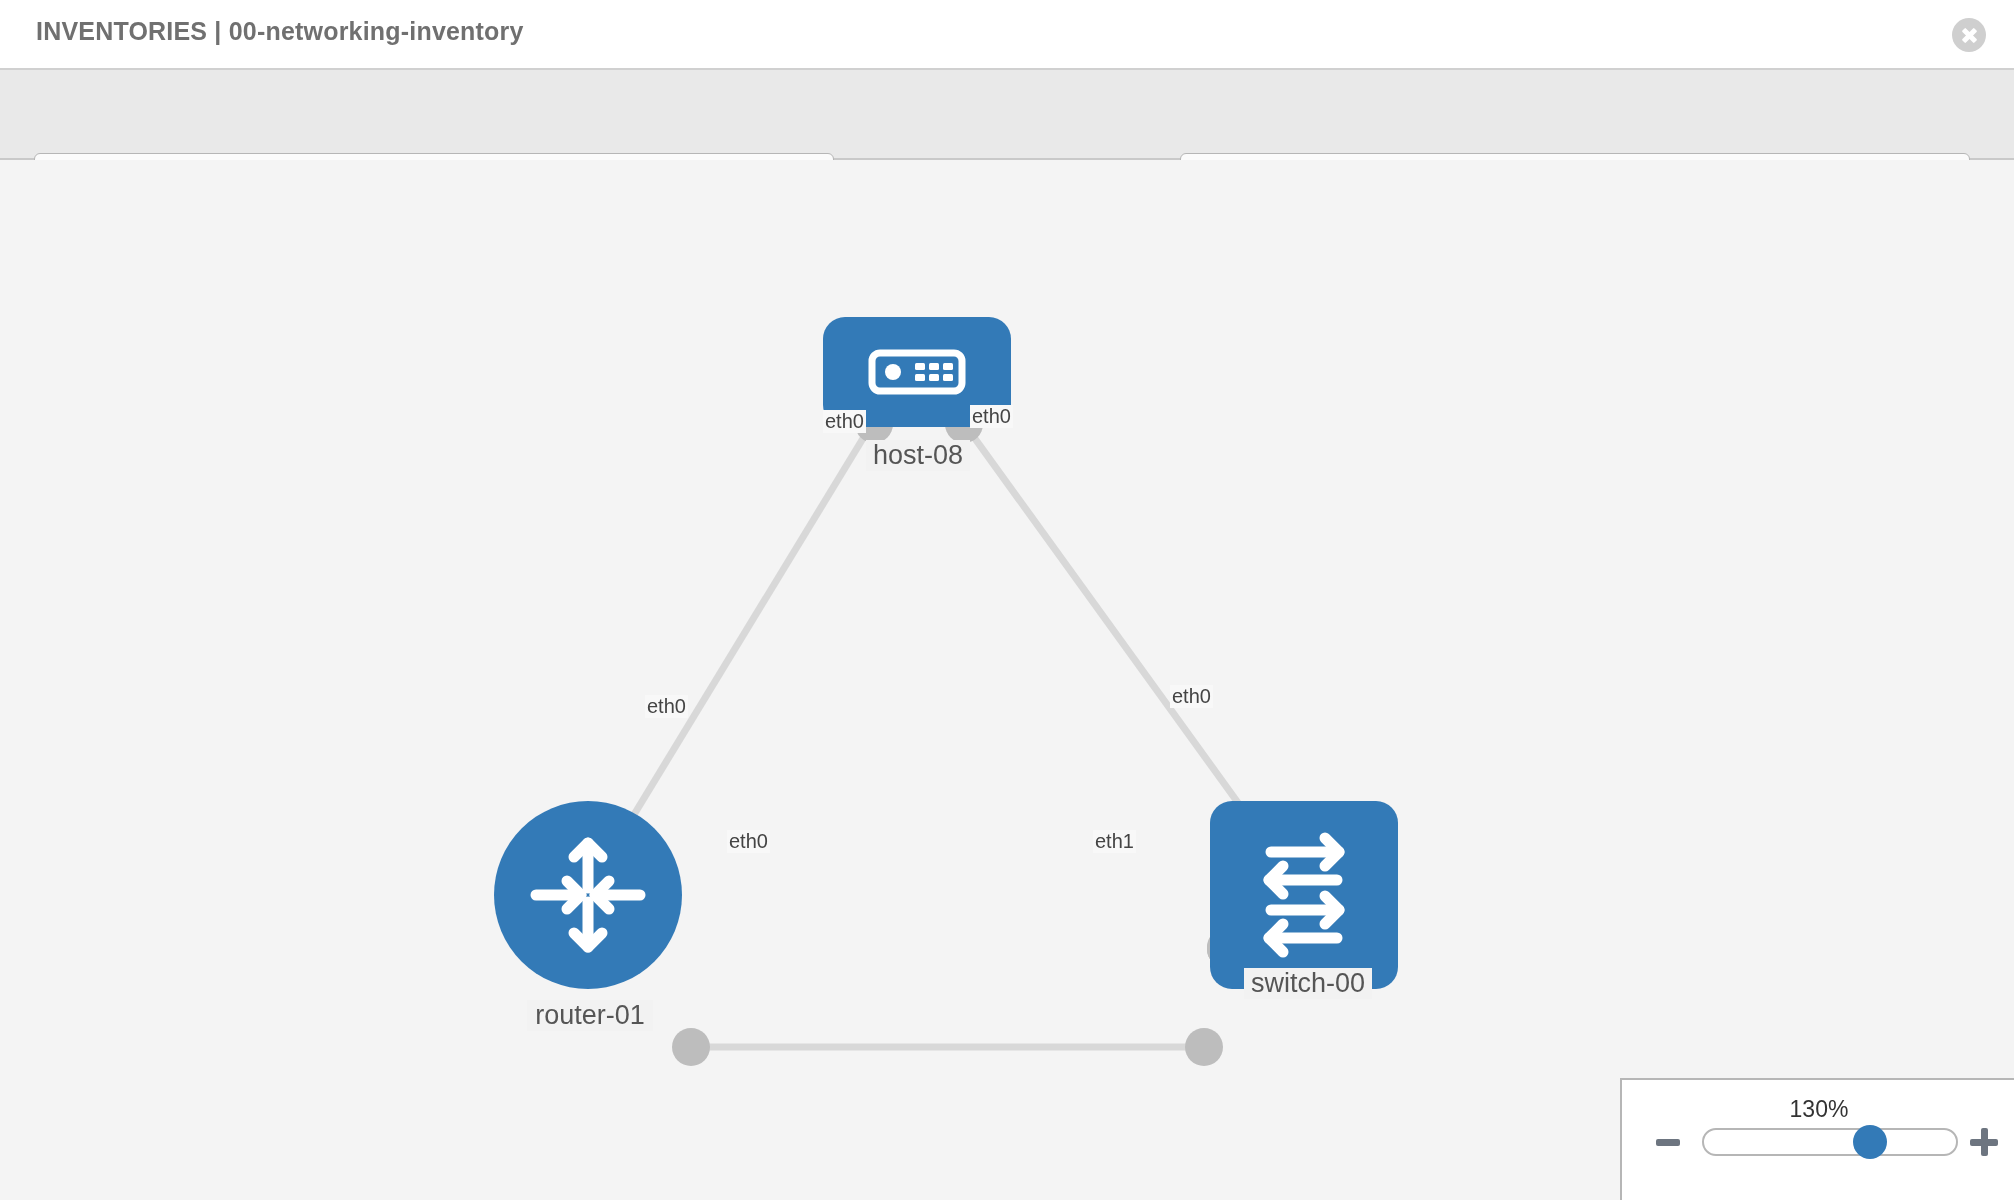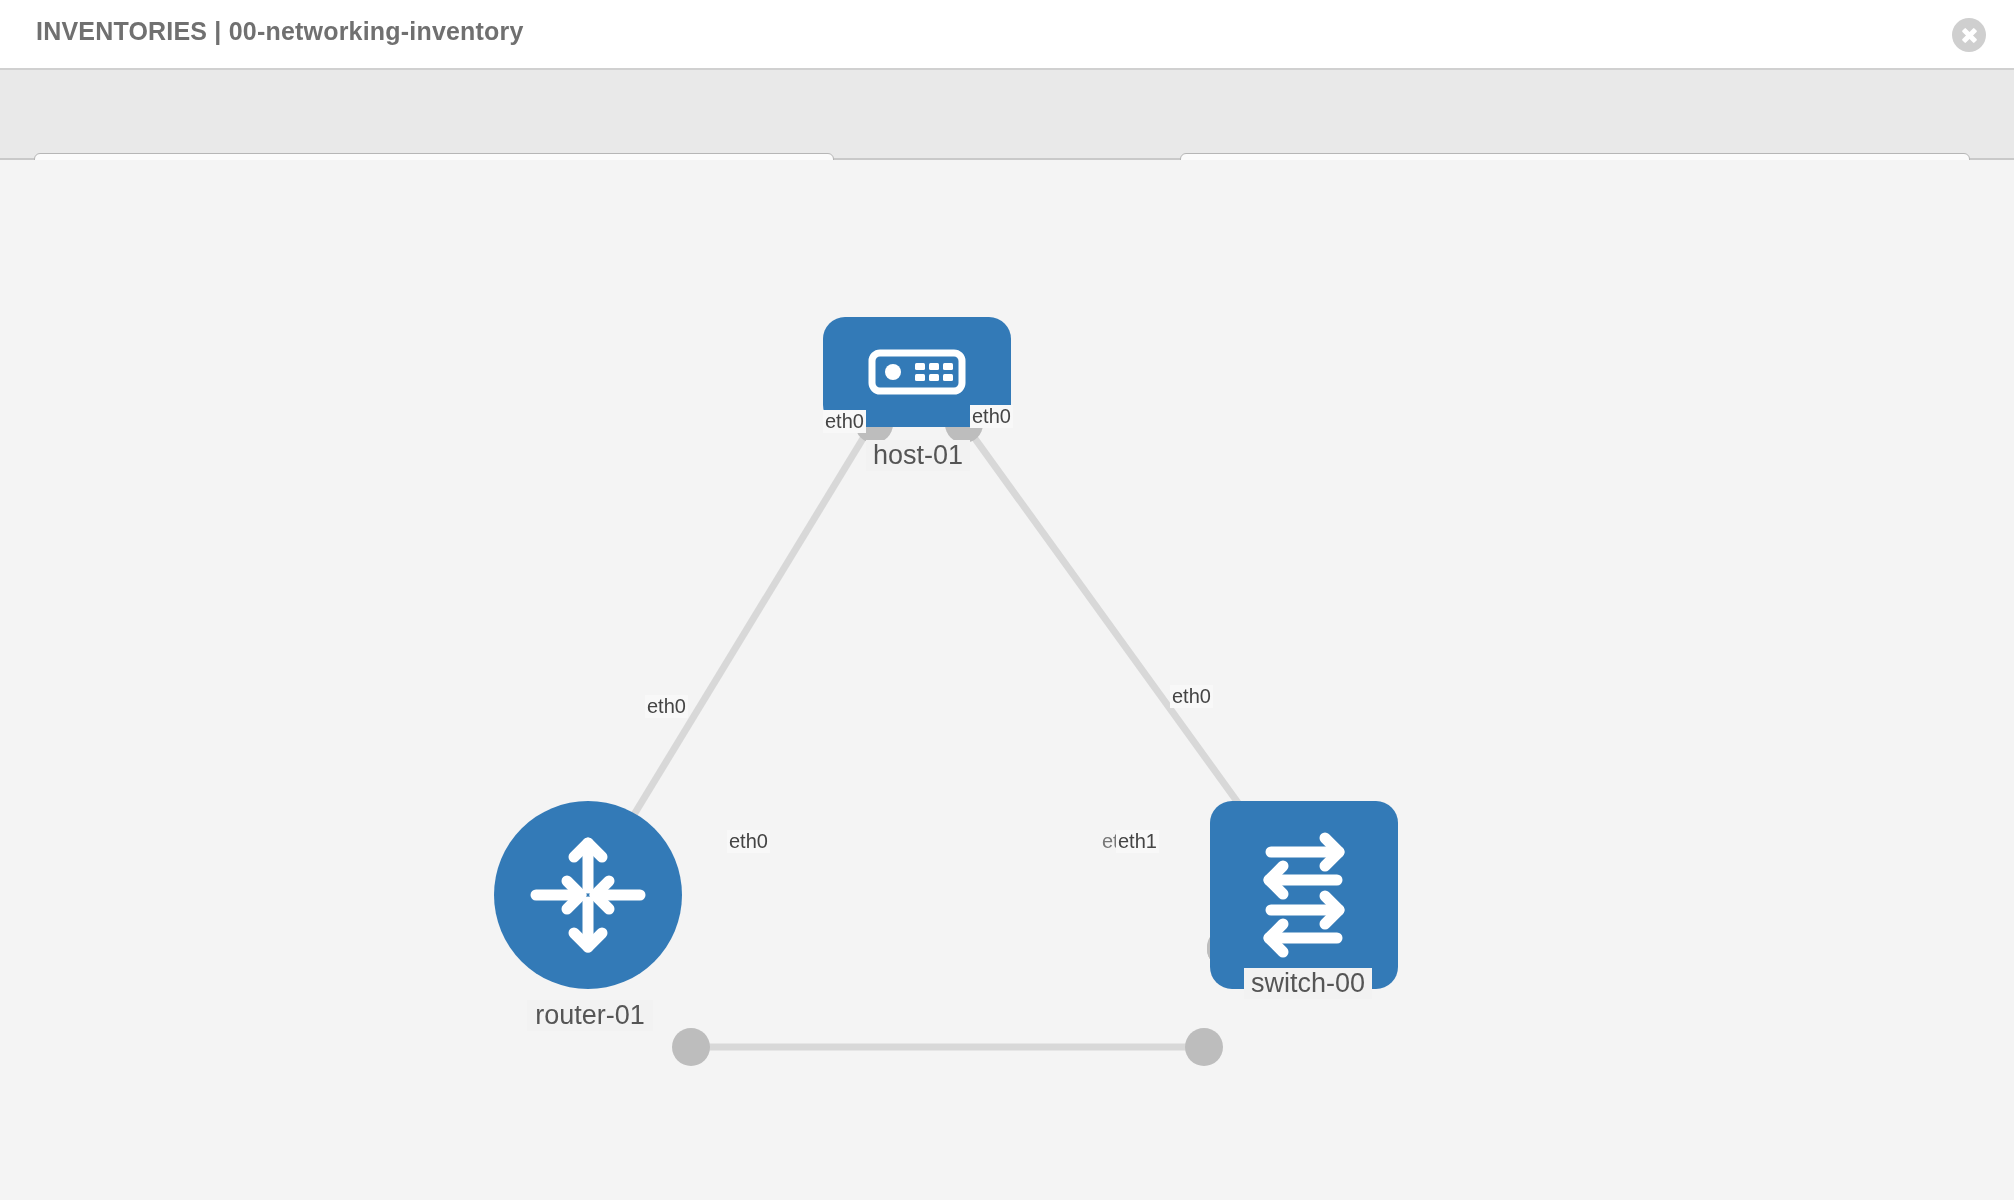--- a/index.html
+++ b/index.html
@@ -326,21 +326,21 @@
         <g fill="#ffffff">
           <rect x="47" y="17" width="10" height="7" rx="1.5"></rect>
           <rect x="61" y="17" width="10" height="7" rx="1.5"></rect>
           <rect x="75" y="17" width="10" height="7" rx="1.5"></rect>
           <rect x="47" y="28" width="10" height="7" rx="1.5"></rect>
           <rect x="61" y="28" width="10" height="7" rx="1.5"></rect>
           <rect x="75" y="28" width="10" height="7" rx="1.5"></rect>
         </g>
       </svg>
     </div>
-    <div class="node-label" id="label-host">host-01</div>
+    <div class="node-label" id="label-host">host-08</div>
 
     <div class="node node-circle" id="node-router">
       <svg width="128" height="128" viewBox="0 0 128 128" aria-hidden="true">
         <g stroke="#ffffff" stroke-width="11" stroke-linecap="round" stroke-linejoin="round" fill="none">
 
           <line x1="64" y1="57" x2="64" y2="12"></line>
           <polyline points="50,26 64,12 78,26"></polyline>
 
           <line x1="64" y1="71" x2="64" y2="116"></line>
           <polyline points="50,102 64,116 78,102"></polyline>
@@ -380,17 +380,24 @@
     <div class="edge-label" style="left:970px; top:245px;">eth0</div>
 
     <div class="edge-label" style="left:645px; top:535px;">eth0</div>
 
     <div class="edge-label" style="left:1170px; top:525px;">eth0</div>
 
     <div class="edge-label" style="left:727px; top:670px;">eth0</div>
 
     <div class="edge-label" style="left:1100px; top:670px; background:transparent; color:#777;">eth</div>
 
-    <div class="edge-label" style="left:1116px; top:670px;">eth1</div>
+    <div class="edge-label" style="left:1093px; top:670px;">eth1</div>
   </div>
 
+  <div class="zoom-panel">
+    <div class="zoom-value">130%</div>
+    <div class="zoom-minus"></div>
+    <div class="zoom-track"></div>
+    <div class="zoom-thumb"></div>
+    <div class="zoom-plus"></div>
+  </div>
 
 </div>
 
 </body></html>

